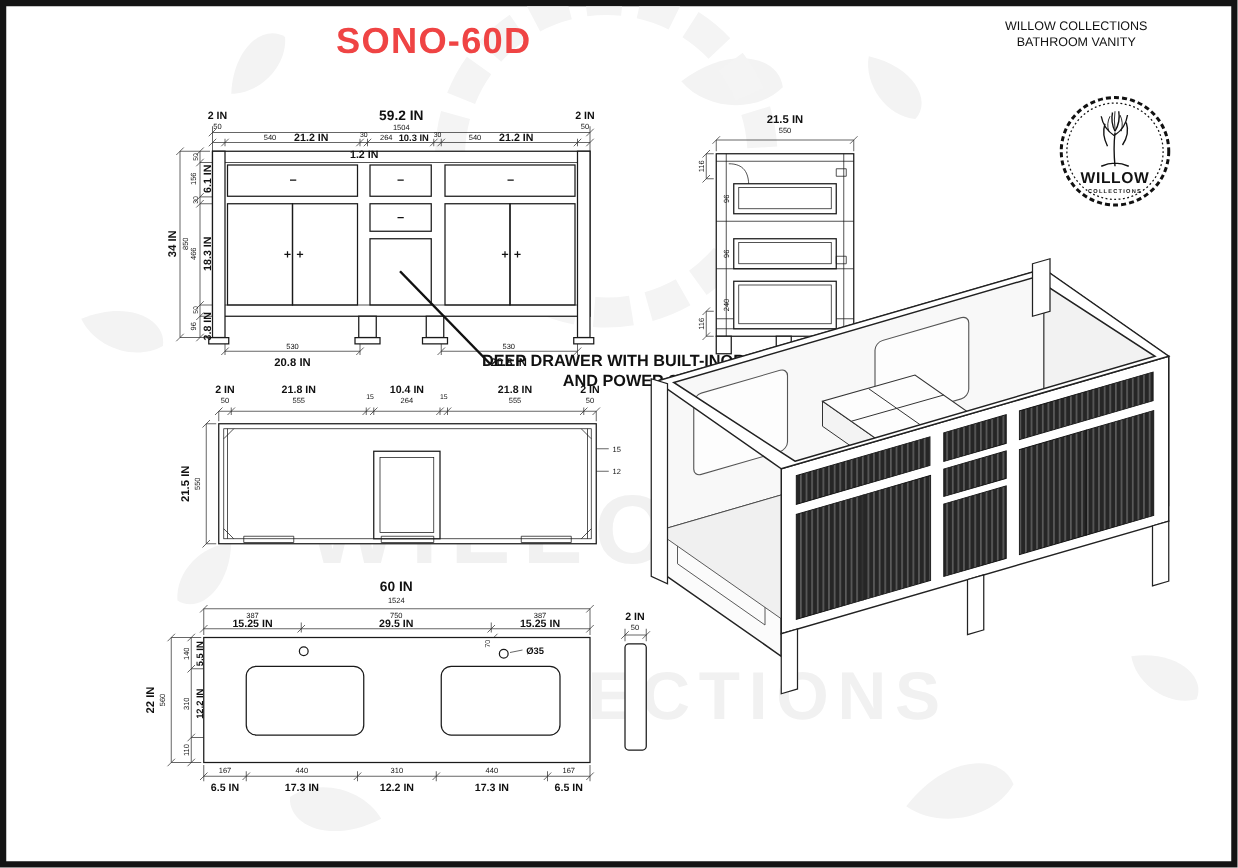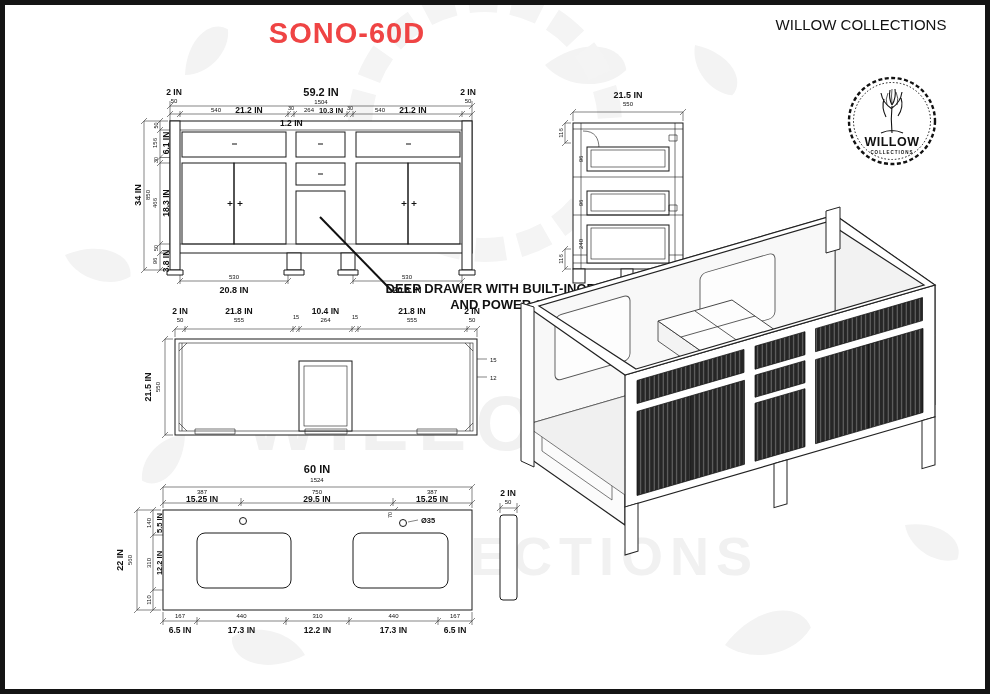--- a/index.html
+++ b/index.html
@@ -1,20 +1,20 @@
 <!DOCTYPE html>
 <html><head>
 <meta charset="utf-8">
 <style>
   html,body{margin:0;padding:0;background:#888;}
   #sheet{position:relative;width:990px;height:694px;background:#fff;border:5px solid #141414;box-sizing:border-box;overflow:hidden;font-family:"Liberation Sans",sans-serif;}
   .abs{position:absolute;}
   
   #title{left:232px;top:12px;width:220px;text-align:center;font-family:Liberation Sans, sans-serif;font-weight:bold;font-size:29px;letter-spacing:1px;color:#ef4444;}
-  #company{right:8px;top:10px;width:232px;text-align:center;font-size:15px;line-height:1.32;color:#111;}
+  #company{right:8px;top:10px;width:232px;text-align:center;font-size:10px;line-height:1.32;color:#111;}
   #annotation{left:360px;top:276px;width:310px;text-align:center;font-weight:bold;font-size:13px;line-height:1.2;color:#111;}
   svg text{font-family:"Liberation Sans",sans-serif;fill:#111;}
   .tbig{font-size:11px;font-weight:bold;}
   .tmid{font-size:9px;font-weight:bold;}
   .tin{font-size:8.5px;font-weight:bold;}
   .tin2{font-size:7.5px;font-weight:bold;}
   .tmm{font-size:6px;}
   .tmm2{font-size:5.5px;}
   .obj{stroke:#1a1a1a;stroke-width:1;fill:none;}
   .objf{stroke:#1a1a1a;stroke-width:1;fill:#fff;}
@@ -43,20 +43,21 @@
       <use href="#leaf" transform="translate(60,250) rotate(45) scale(1.1)"></use>
     </g>
     <circle cx="480" cy="120" r="125" fill="none" stroke="#f4f4f4" stroke-width="24" stroke-dasharray="30 14"></circle>
     <text class="wm" x="240" y="445" style="font-size:78px;letter-spacing:10px;">WILLOW</text>
     <text class="wm" x="290" y="570" style="font-size:54px;letter-spacing:7px;">COLLECTIONS</text>
   </svg>
 
   <div id="title" class="abs">SONO-60D</div>
   <div id="company" class="abs">
     <div>WILLOW COLLECTIONS</div>
+    <div>BATHROOM VANITY</div>
   </div>
 
   <svg class="abs" style="left:841px;top:70px;" width="92" height="92" viewBox="0 0 92 92">
     <circle cx="46" cy="46" r="43" fill="none" stroke="#111" stroke-width="2.4" stroke-dasharray="4 2.5"></circle>
     <circle cx="46" cy="46" r="38.5" fill="none" stroke="#111" stroke-width="1" stroke-dasharray="1.5 2"></circle>
     <g stroke="#111" fill="none" stroke-width="1.1">
       <path d="M46,58 C45,48 45,40 46,31 M46,34 C40,30 36,24 35,18 M46,33 C52,29 55,24 56,17 M46,30 C43,24 43,20 44,15 M46,30 C49,25 50,20 49,14 M38,24 C36,30 37,36 40,42 M55,23 C57,29 56,35 52,41 M35,58 Q46,53 57,58"></path>
       <path d="M42,18 q-3,6 -1,12 M50,17 q3,6 1,13 M46,14 q-1,7 0,14" stroke-width=".7"></path>
     </g>
     <text x="46" y="71" text-anchor="middle" style="font-size:12.5px;font-weight:bold;letter-spacing:.5px;">WILLOW</text>

